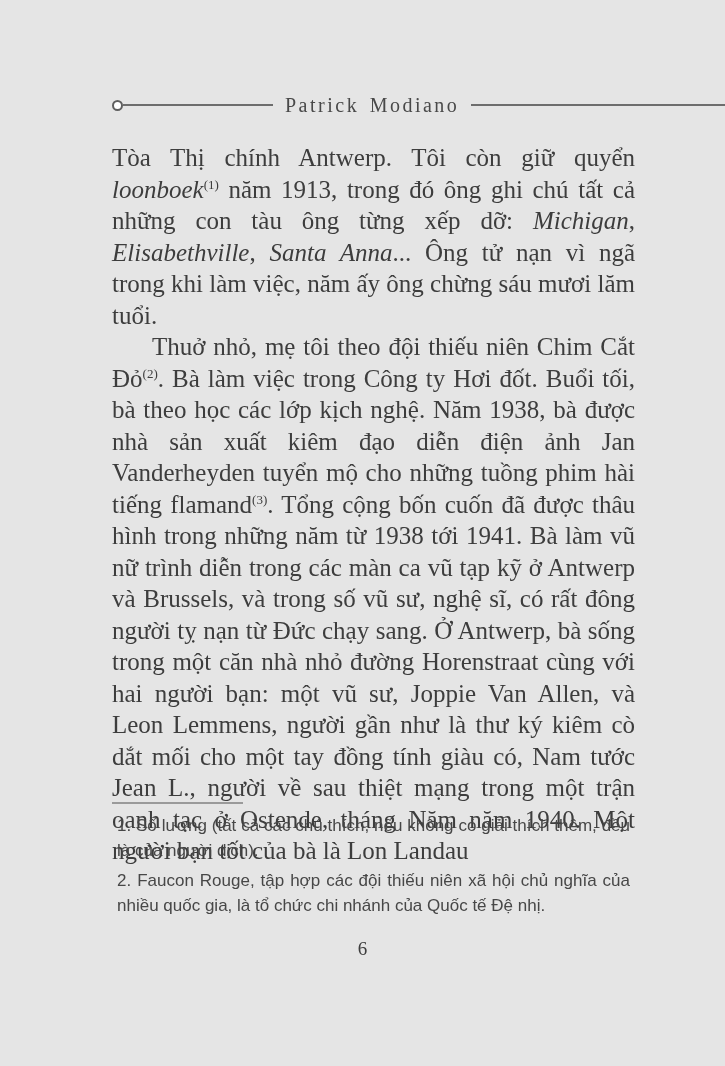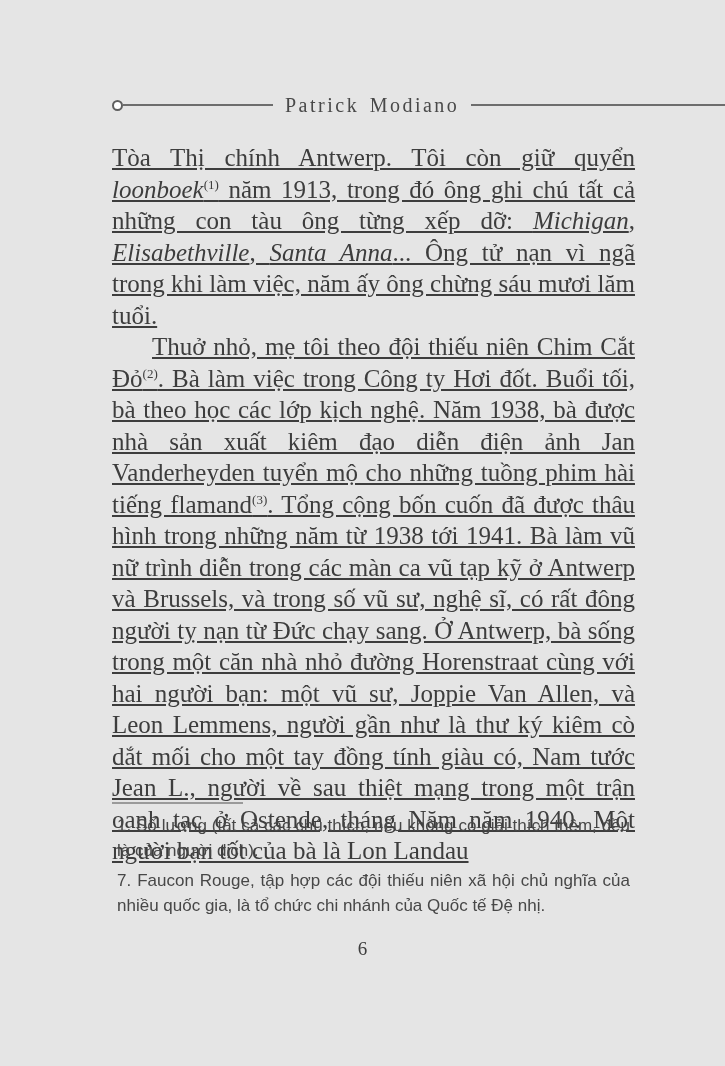--- a/index.html
+++ b/index.html
@@ -60,21 +60,20 @@
     top: 142px;
     left: 112px;
     width: 523px;
     color: #3d3d3d;
     font-size: 25px;
     line-height: 31.5px;
     text-align: justify;
   }
   .para {
     margin: 0;
-    text-decoration: underline;
   }
   .para.indented {
     text-indent: 40px;
   }
   .it {
     font-style: italic;
   }
   sup.sup {
     font-size: 0.52em;
     line-height: 0;
@@ -128,18 +127,18 @@
   </div>
 
   <div class="body-text">
     <p class="para"><span>Tòa Thị chính Antwerp. Tôi còn giữ quyển </span><span class="it">loonboek</span><sup class="sup">(1)</sup><span> năm 1913, trong đó ông ghi chú tất cả những con tàu ông từng xếp dỡ: </span><span class="it">Michigan</span><span>, </span><span class="it">Elisabethville</span><span>, </span><span class="it">Santa Anna</span><span>... Ông tử nạn vì ngã trong khi làm việc, năm ấy ông chừng sáu mươi lăm tuổi.</span></p>
     <p class="para indented"><span>Thuở nhỏ, mẹ tôi theo đội thiếu niên Chim Cắt Đỏ</span><sup class="sup">(2)</sup><span>. Bà làm việc trong Công ty Hơi đốt. Buổi tối, bà theo học các lớp kịch nghệ. Năm 1938, bà được nhà sản xuất kiêm đạo diễn điện ảnh Jan Vanderheyden tuyển mộ cho những tuồng phim hài tiếng flamand</span><sup class="sup">(3)</sup><span>. Tổng cộng bốn cuốn đã được thâu hình trong những năm từ 1938 tới 1941. Bà làm vũ nữ trình diễn trong các màn ca vũ tạp kỹ ở Antwerp và Brussels, và trong số vũ sư, nghệ sĩ, có rất đông người tỵ nạn từ Đức chạy sang. Ở Antwerp, bà sống trong một căn nhà nhỏ đường Horenstraat cùng với hai người bạn: một vũ sư, Joppie Van Allen, và Leon Lemmens, người gần như là thư ký kiêm cò dắt mối cho một tay đồng tính giàu có, Nam tước Jean L., người về sau thiệt mạng trong một trận oanh tạc ở Ostende, tháng Năm năm 1940. Một người bạn tốt của bà là Lon Landau</span></p>
   </div>
 
   <div class="footnotes">
     <div class="fn-rule"></div>
     <p class="footnote">1. Sổ lương (tất cả các chú thích, nếu không có giải thích thêm, đều là của người dịch).</p>
-    <p class="footnote">7. Faucon Rouge, tập hợp các đội thiếu niên xã hội chủ nghĩa của nhiều quốc gia, là tổ chức chi nhánh của Quốc tế Đệ nhị.</p>
+    <p class="footnote">2. Faucon Rouge, tập hợp các đội thiếu niên xã hội chủ nghĩa của nhiều quốc gia, là tổ chức chi nhánh của Quốc tế Đệ nhị.</p>
   </div>
 
   <div class="page-number">6</div>
 
 </div>
 
 </body></html>

